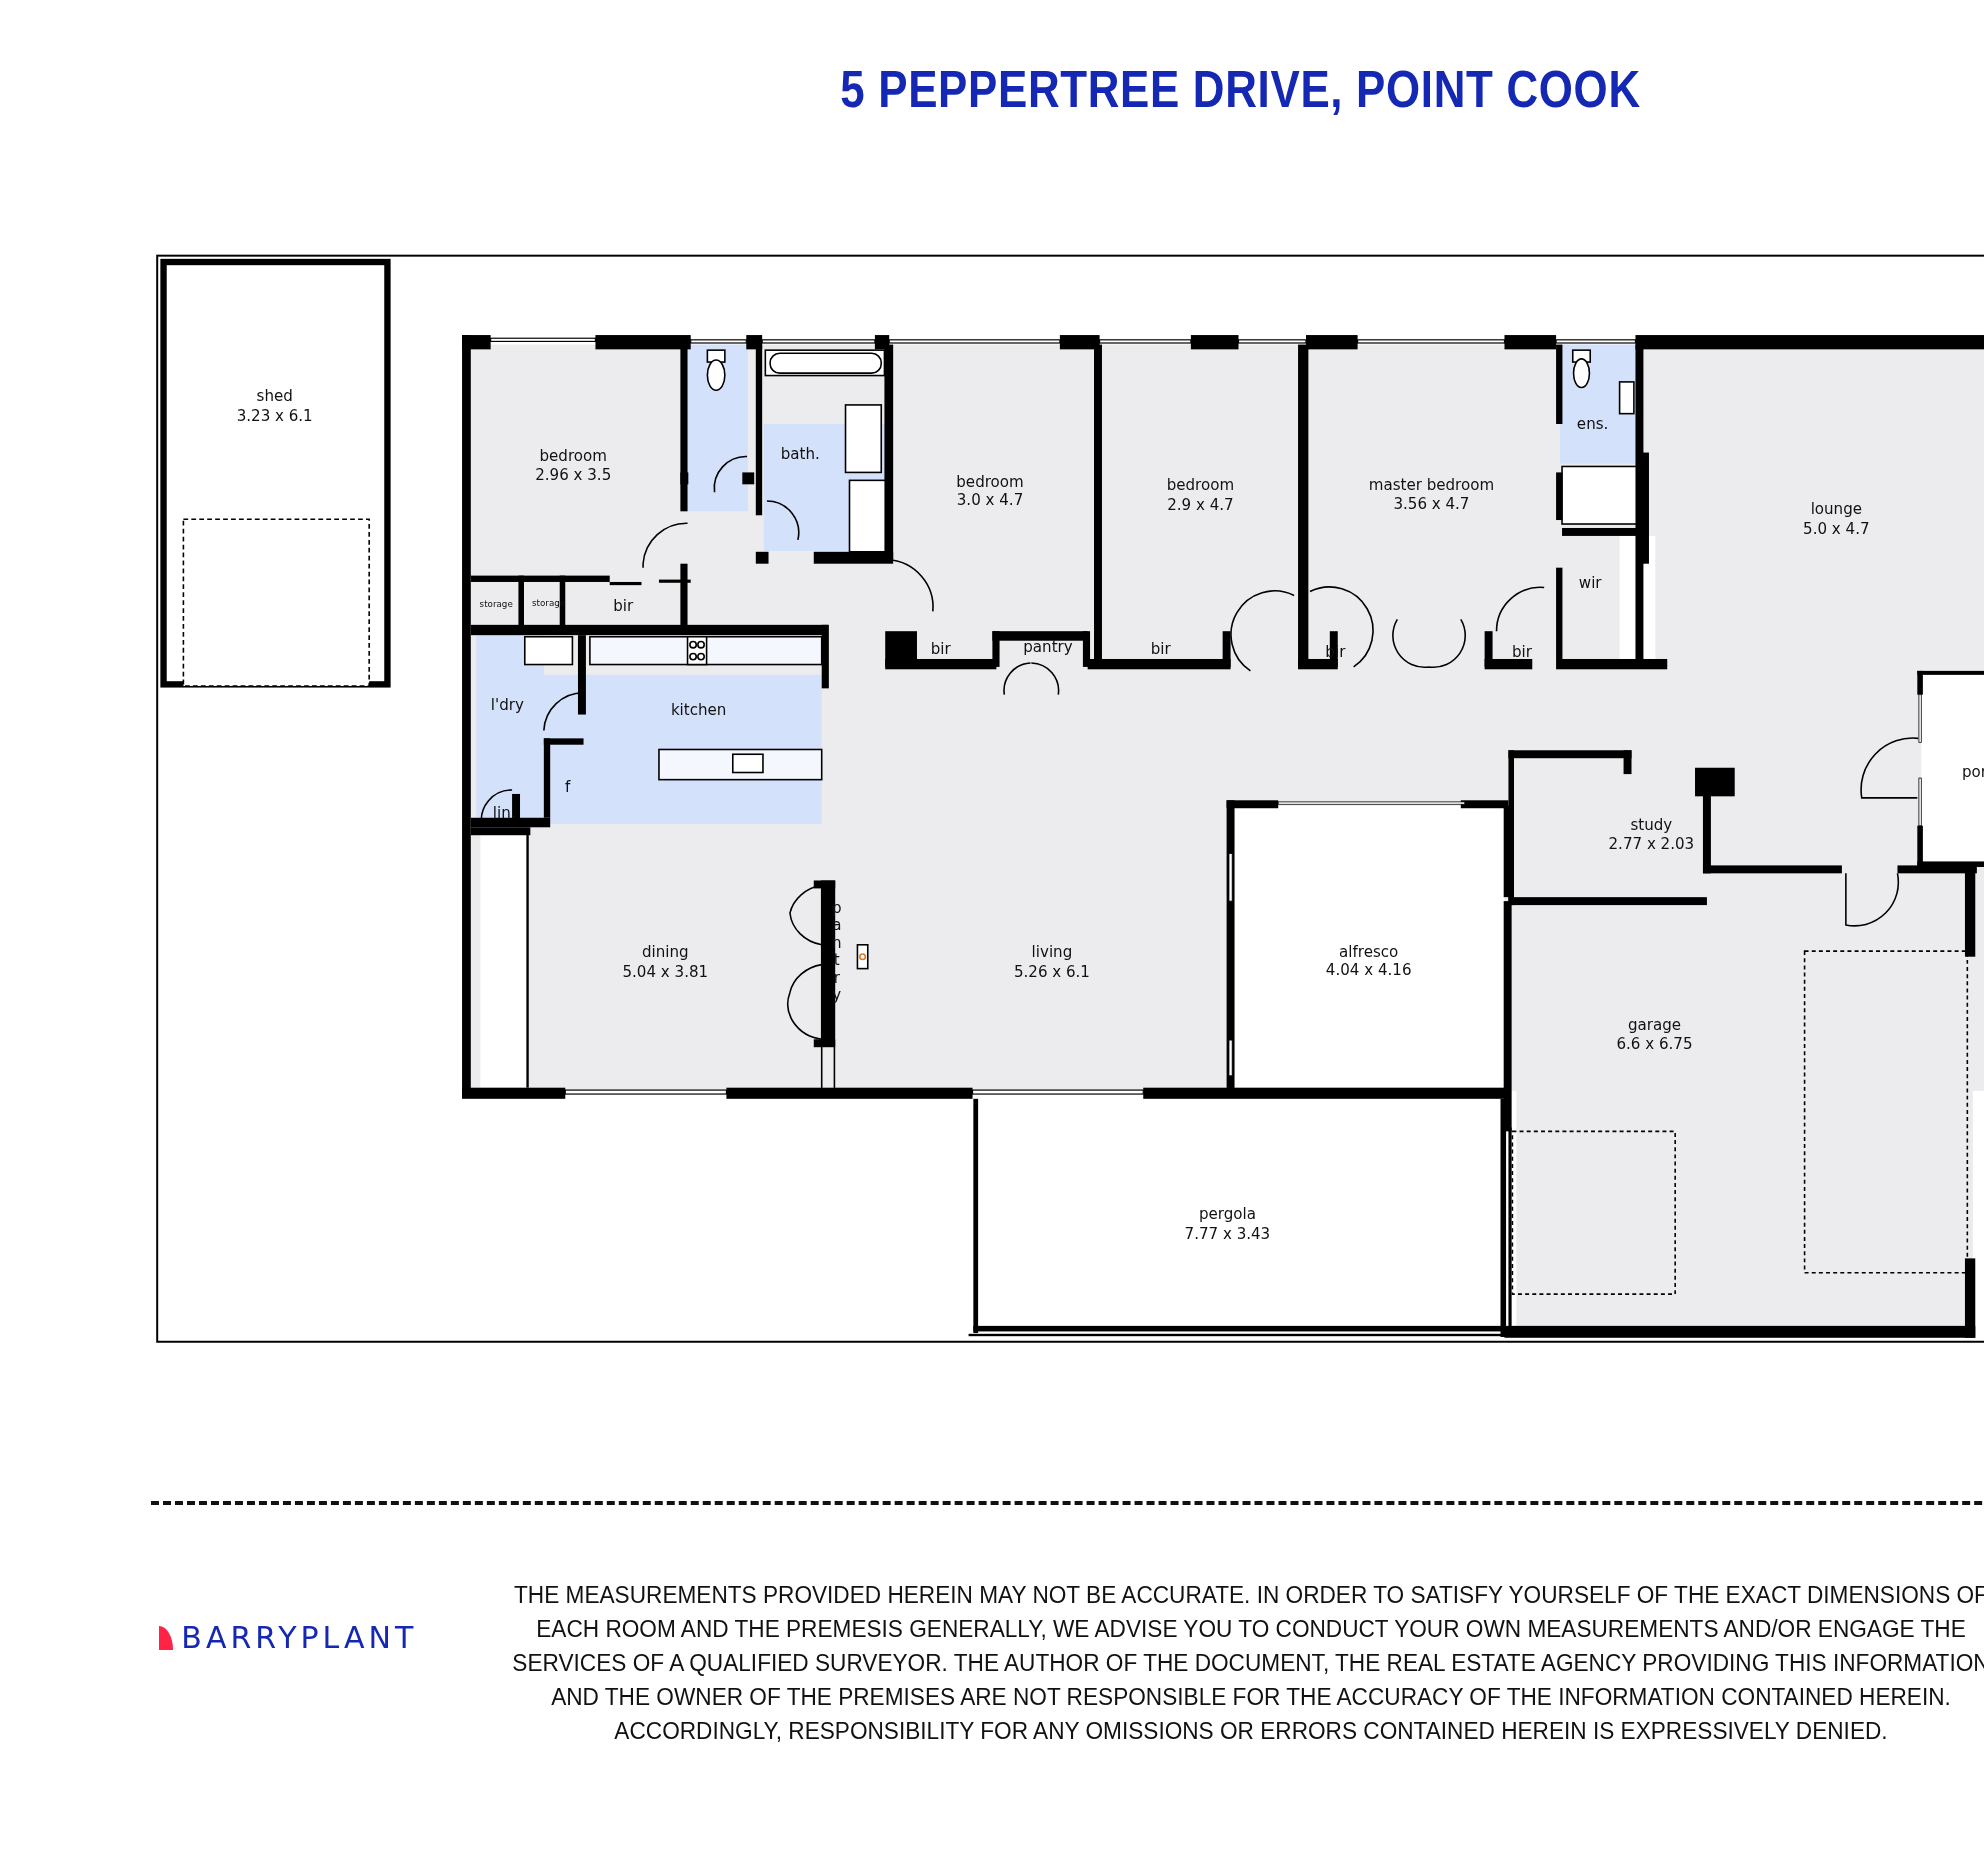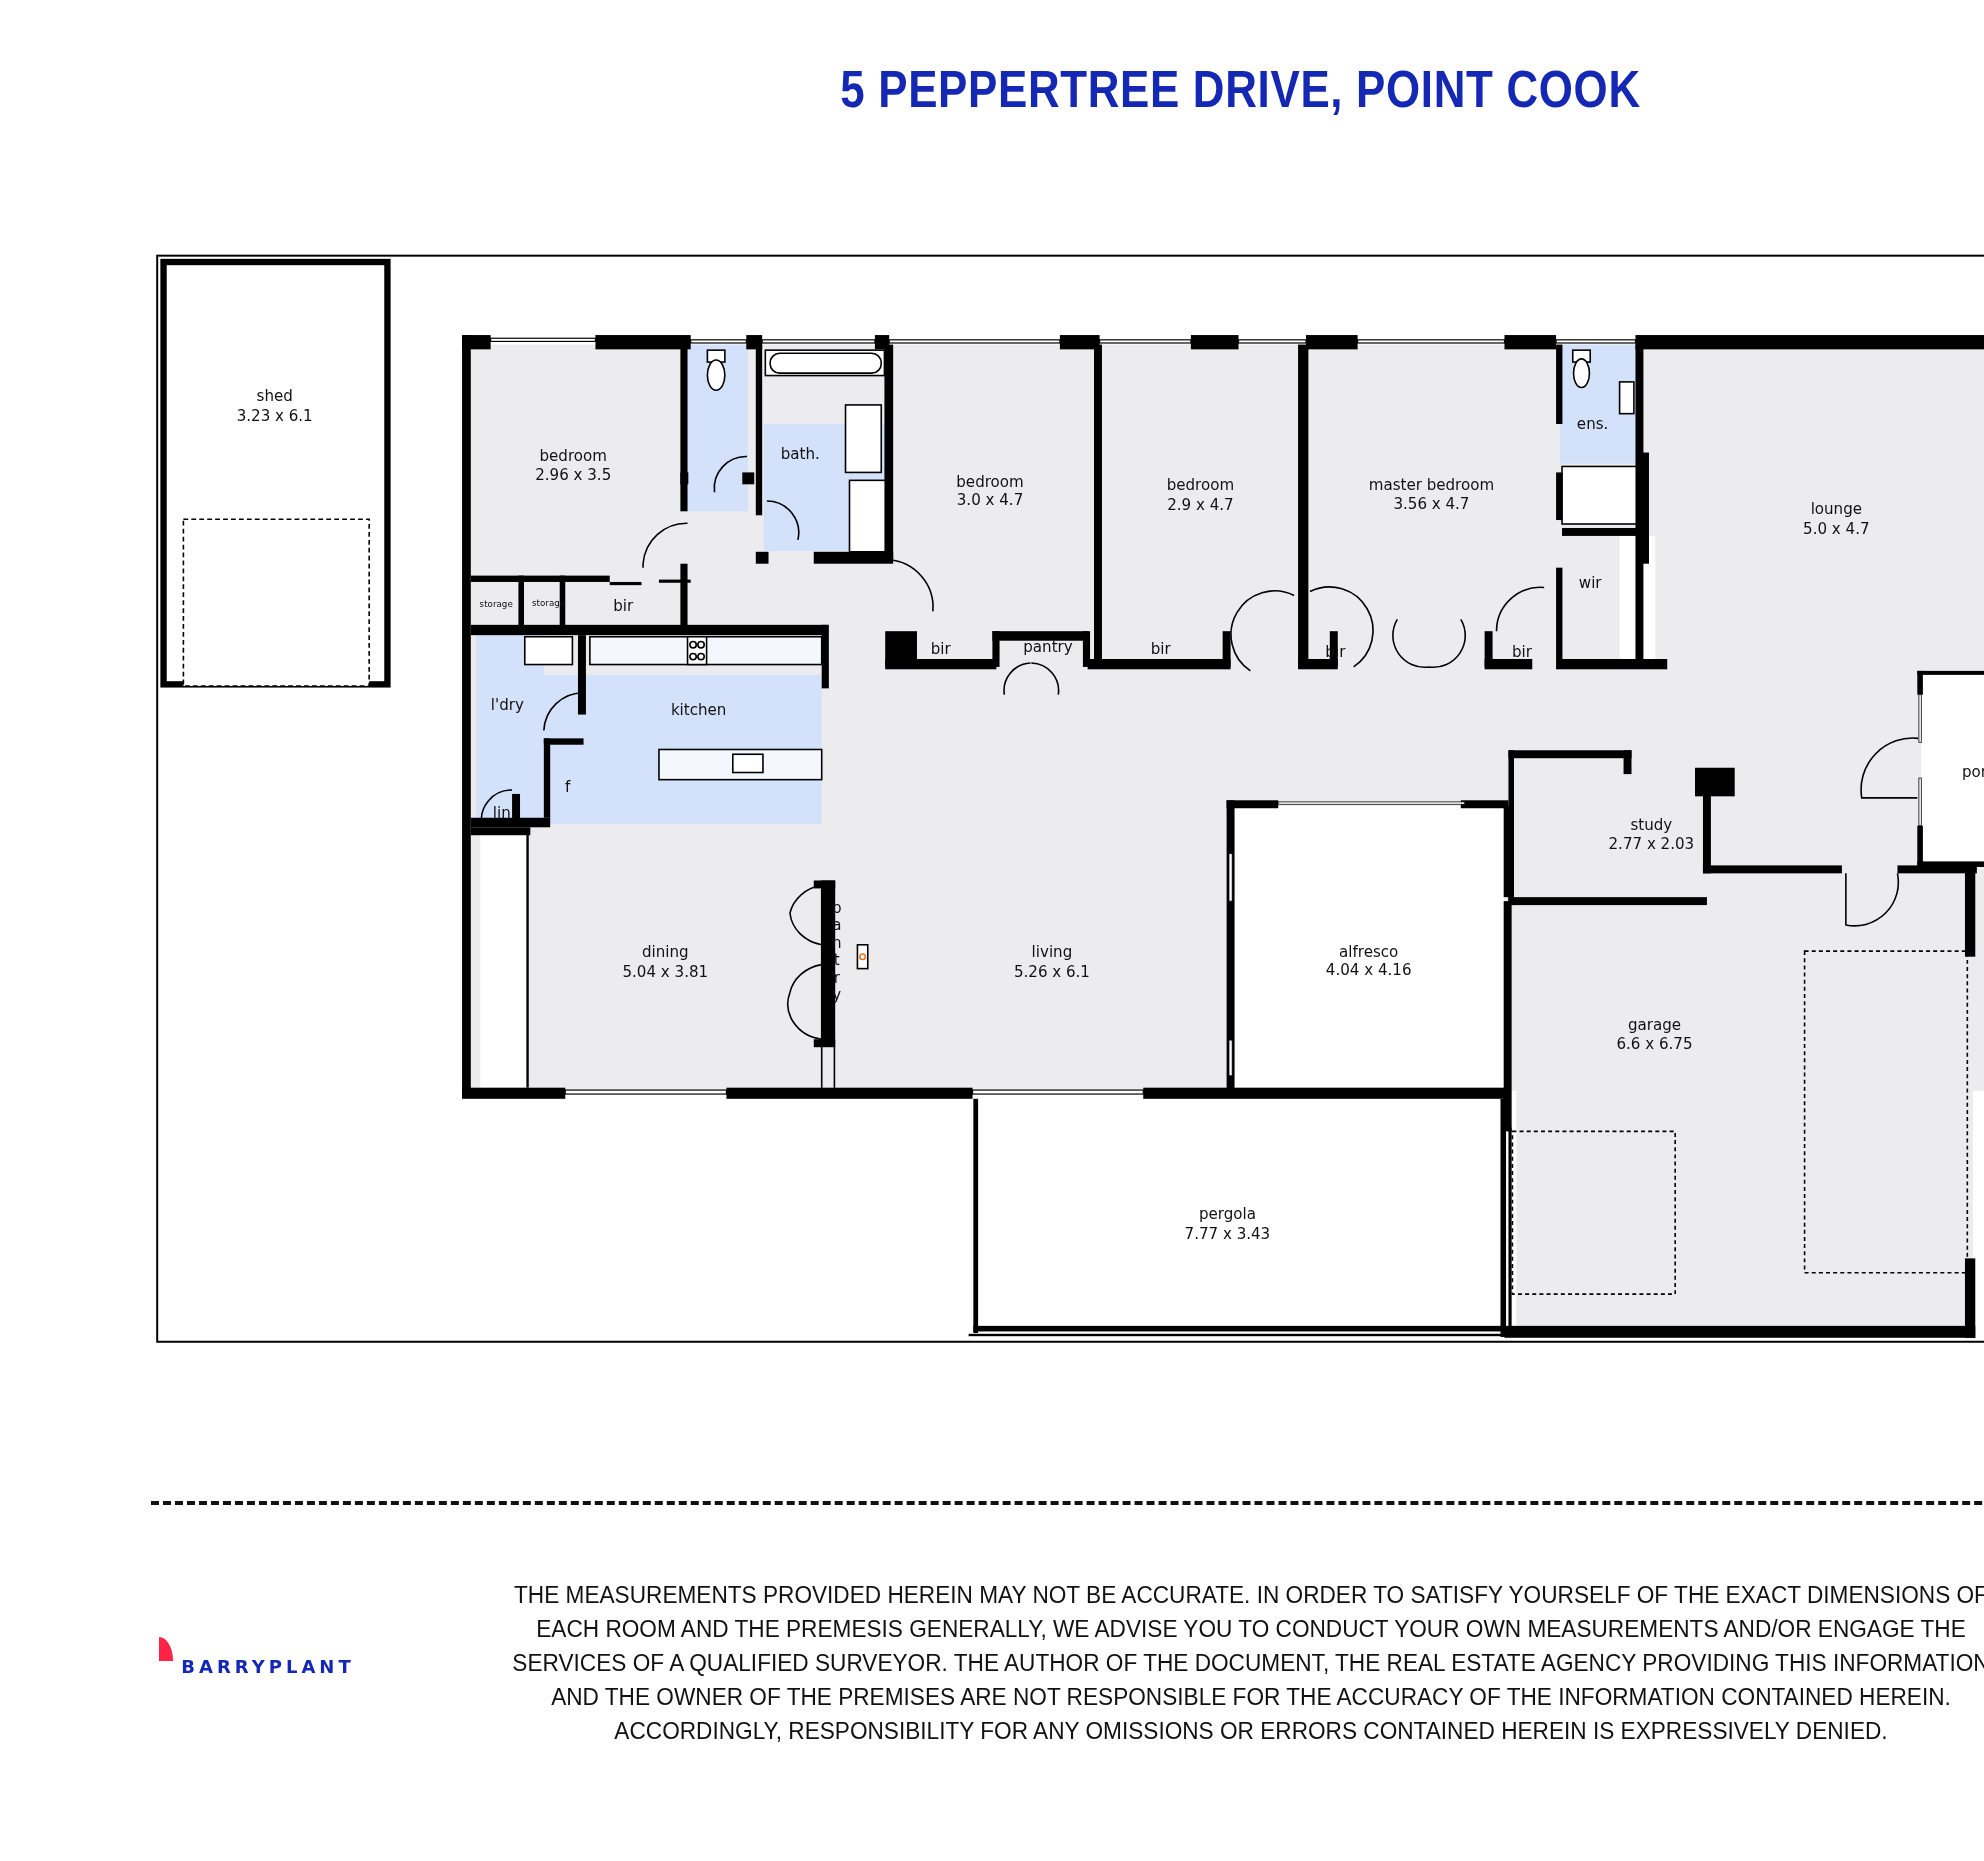--- a/index.html
+++ b/index.html
@@ -14,21 +14,21 @@
   .room-dim { font-family: "DejaVu Sans", sans-serif; font-size: 38px; fill: #111; text-anchor: middle; }
   .small-label { font-family: "DejaVu Sans", sans-serif; font-size: 22px; fill: #111; text-anchor: middle; }
   .divider {
     position: absolute; left: 151px; top: 1501px; width: 2191px; height: 0;
     border-top: 4px dashed #111;
   }
   .footer-logo {
     position: absolute; left: 159px; top: 1620px; display: flex; align-items: center; gap: 8px;
   }
   .bp-mark { width: 14.3px; height: 24px; background: #ff2346; border-top-right-radius: 14.3px 24px; }
-  .bp-text { font-family: "DejaVu Sans", sans-serif; font-weight: bold; font-size: 18px; color: #1428b4; letter-spacing: 4px; margin-top: 36px; }
+  .bp-text { font-family: "DejaVu Sans", sans-serif; font-weight: normal; font-size: 30px; color: #1428b4; letter-spacing: 4px; }
   .disclaimer {
     position: absolute; left: 437px; top: 1578px; width: 1628px; text-align: center;
     font-family: "Liberation Sans", sans-serif; font-size: 24.6px; line-height: 34px; color: #111;
     transform: scaleX(0.92); transform-origin: center top;
   }
   .disclaimer div { white-space: nowrap; }
 </style>
 </head>
 <body>
 

